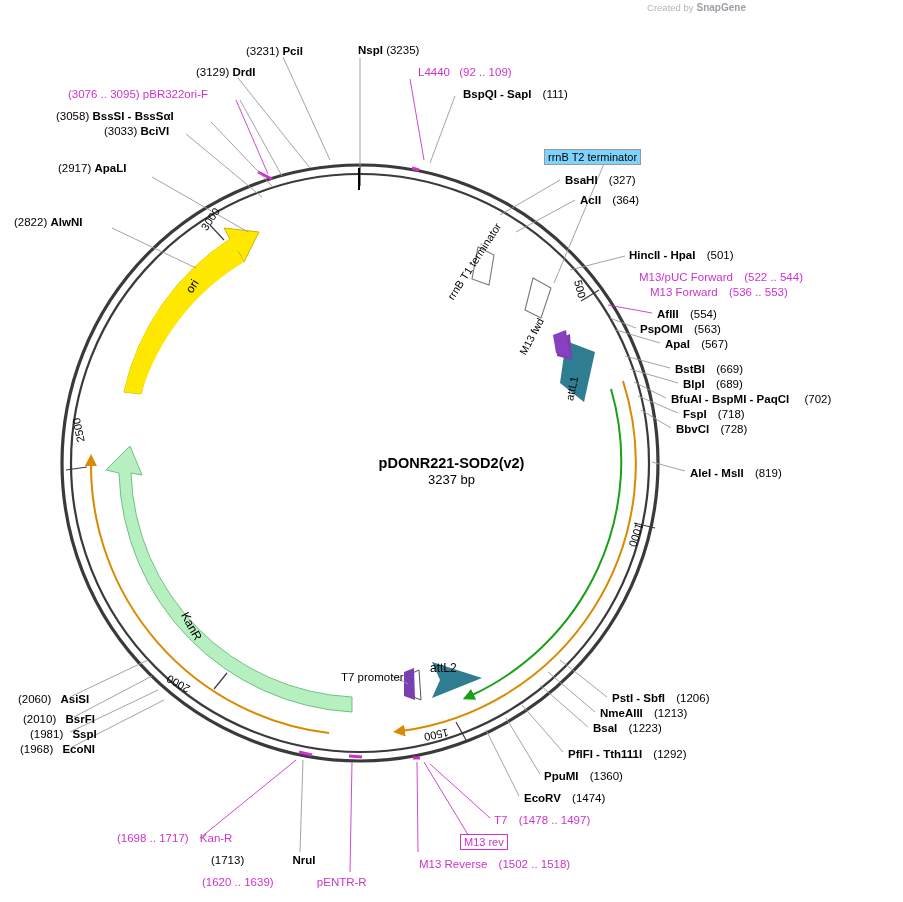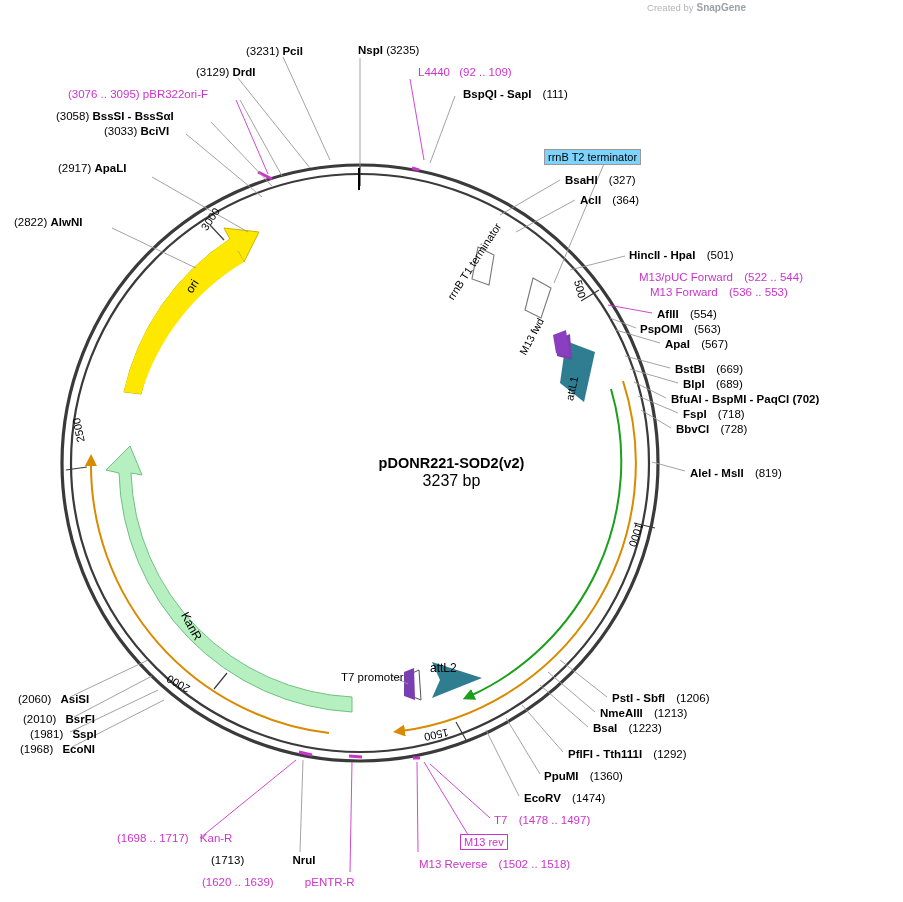--- a/index.html
+++ b/index.html
@@ -50,21 +50,21 @@
     text-align: center;
     font-weight: bold;
     font-size: 14.5px;
     color: #000000;
   }
   .plasmid-bp {
     position: absolute;
     left: 0;
     width: 903px;
     text-align: center;
-    font-size: 16px;
+    font-size: 13px;
     color: #000000;
   }
   .credit {
     position: absolute;
     right: 6px;
     top: 2px;
     font-size: 9.5px;
     color: #b4b4b4;
     display: flex;
     align-items: center;
@@ -321,21 +321,21 @@
   <div class="lbl" style="left:675px; top:363px;">
     <span class="enz">BstBI</span>
     <span class="pos" style="margin-left:8px;">(669)</span>
   </div>
   <div class="lbl" style="left:683px; top:378px;">
     <span class="enz">BlpI</span>
     <span class="pos" style="margin-left:8px;">(689)</span>
   </div>
   <div class="lbl" style="left:671px; top:393px;">
     <span class="enz">BfuAI  -  BspMI  -  PaqCI</span>
-    <span class="pos" style="margin-left:0;font-weight:bold;">(702)</span>
+    <span class="pos" style="margin-left:12px;">(702)</span>
   </div>
   <div class="lbl" style="left:683px; top:408px;">
     <span class="enz">FspI</span>
     <span class="pos" style="margin-left:8px;">(718)</span>
   </div>
   <div class="lbl" style="left:676px; top:423px;">
     <span class="enz">BbvCI</span>
     <span class="pos" style="margin-left:8px;">(728)</span>
   </div>
   <div class="lbl" style="left:690px; top:467px;">
@@ -387,21 +387,21 @@
     <span class="pos">(1713)</span>
     <span class="enz" style="margin-left:6px;padding-left:39px;">NruI</span>
   </div>
 
   <div class="lbl mag" style="left:117px; top:832px;">
     <span>(1698 .. 1717)</span>
     <span style="margin-left:8px;">Kan-R</span>
   </div>
   <div class="lbl mag" style="left:202px; top:876px;">
     <span>(1620 .. 1639)</span>
-    <span style="margin-left:8px;padding-left:20px;">pENTR-R</span>
+    <span style="margin-left:20px;padding-left:20px;">pENTR-R</span>
   </div>
   <div class="lbl mag" style="left:494px; top:814px;">
     <span>T7</span>
     <span style="margin-left:8px;">(1478 .. 1497)</span>
   </div>
   <div class="lbl" style="left:460px; top:836px;">
     <span class="boxed-mag">M13 rev</span>
   </div>
   <div class="lbl mag" style="left:419px; top:858px;">
     <span>M13 Reverse</span>

